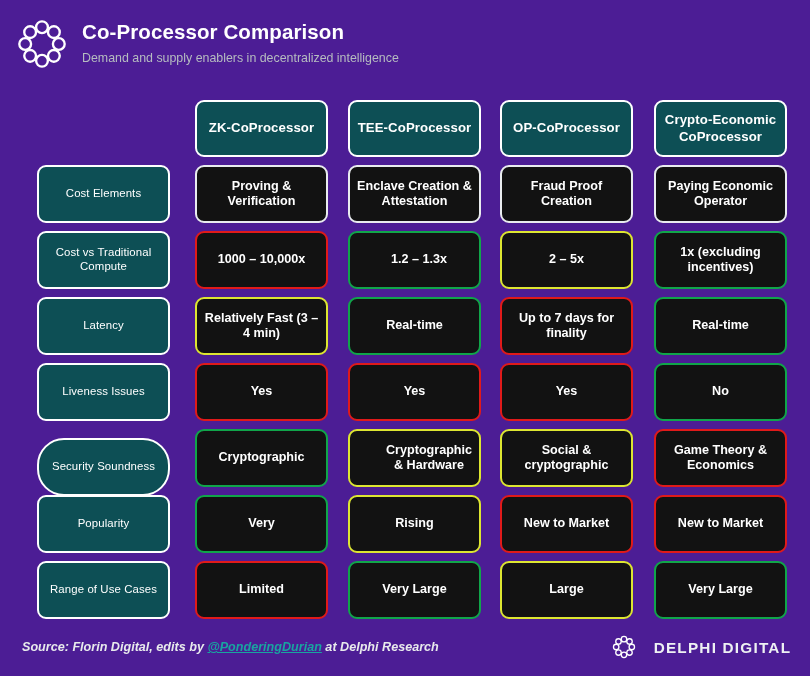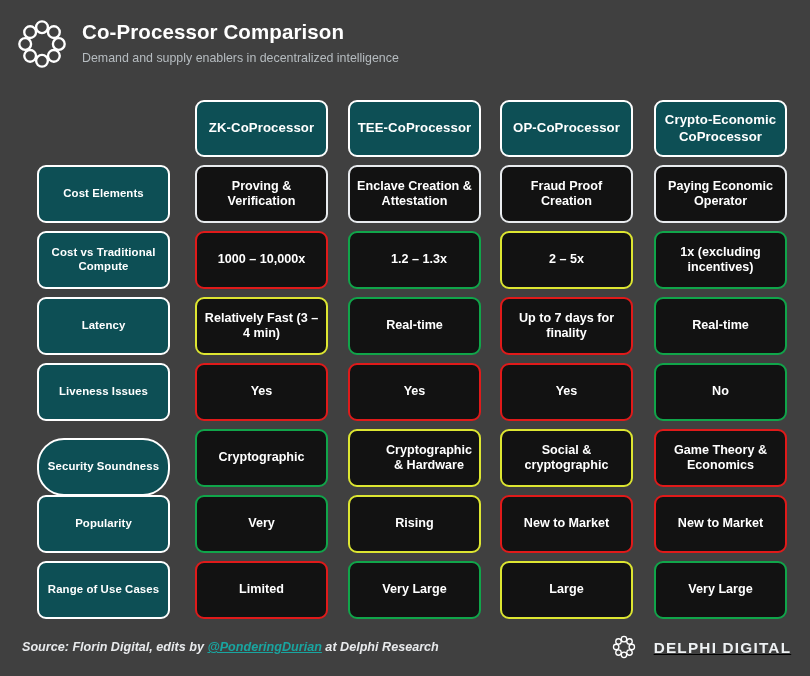--- a/index.html
+++ b/index.html
@@ -7,21 +7,21 @@
     width: 810px;
     height: 676px;
     background: #0c0c0c;
     font-family: "Liberation Sans", sans-serif;
     overflow: hidden;
   }
   #infographic {
     position: relative;
     width: 810px;
     height: 676px;
-    background: #404040;
+    background: #4c1d95;
   }
 
   
   .header {
     position: absolute;
     left: 0; top: 0;
     width: 810px; height: 92px;
     display: flex;
     align-items: flex-start;
     padding: 14px 0 0 14px;
@@ -74,21 +74,21 @@
     background: #0d4f55;
     border: 2px solid #ffffff;
     font-weight: bold;
     font-size: 13.2px;
     letter-spacing: .1px;
   }
   
   .cell.rowlabel {
     background: #0d4f55;
     border: 2px solid #ffffff;
-    font-weight: bold;
+    font-weight: normal;
     font-size: 11.4px;
     letter-spacing: .1px;
     justify-content: center;
   }
   
   .cell.data {
     font-weight: bold;
     font-size: 12.6px;
     background: #121212;
   }
@@ -115,21 +115,20 @@
     white-space: nowrap;
   }
   .source .handle {
     color: #19a5a0;
     text-decoration: underline;
   }
   .delphi {
     display: flex;
     align-items: center;
     gap: 18px;
-    text-decoration: underline;
   }
   .delphi-mark { width: 26px; height: 26px; }
   .delphi-word {
     font-size: 15px;
     font-weight: bold;
     color: #eef1f3;
     letter-spacing: 1.2px;
     transform: scaleX(1.02);
   }
 </style>

